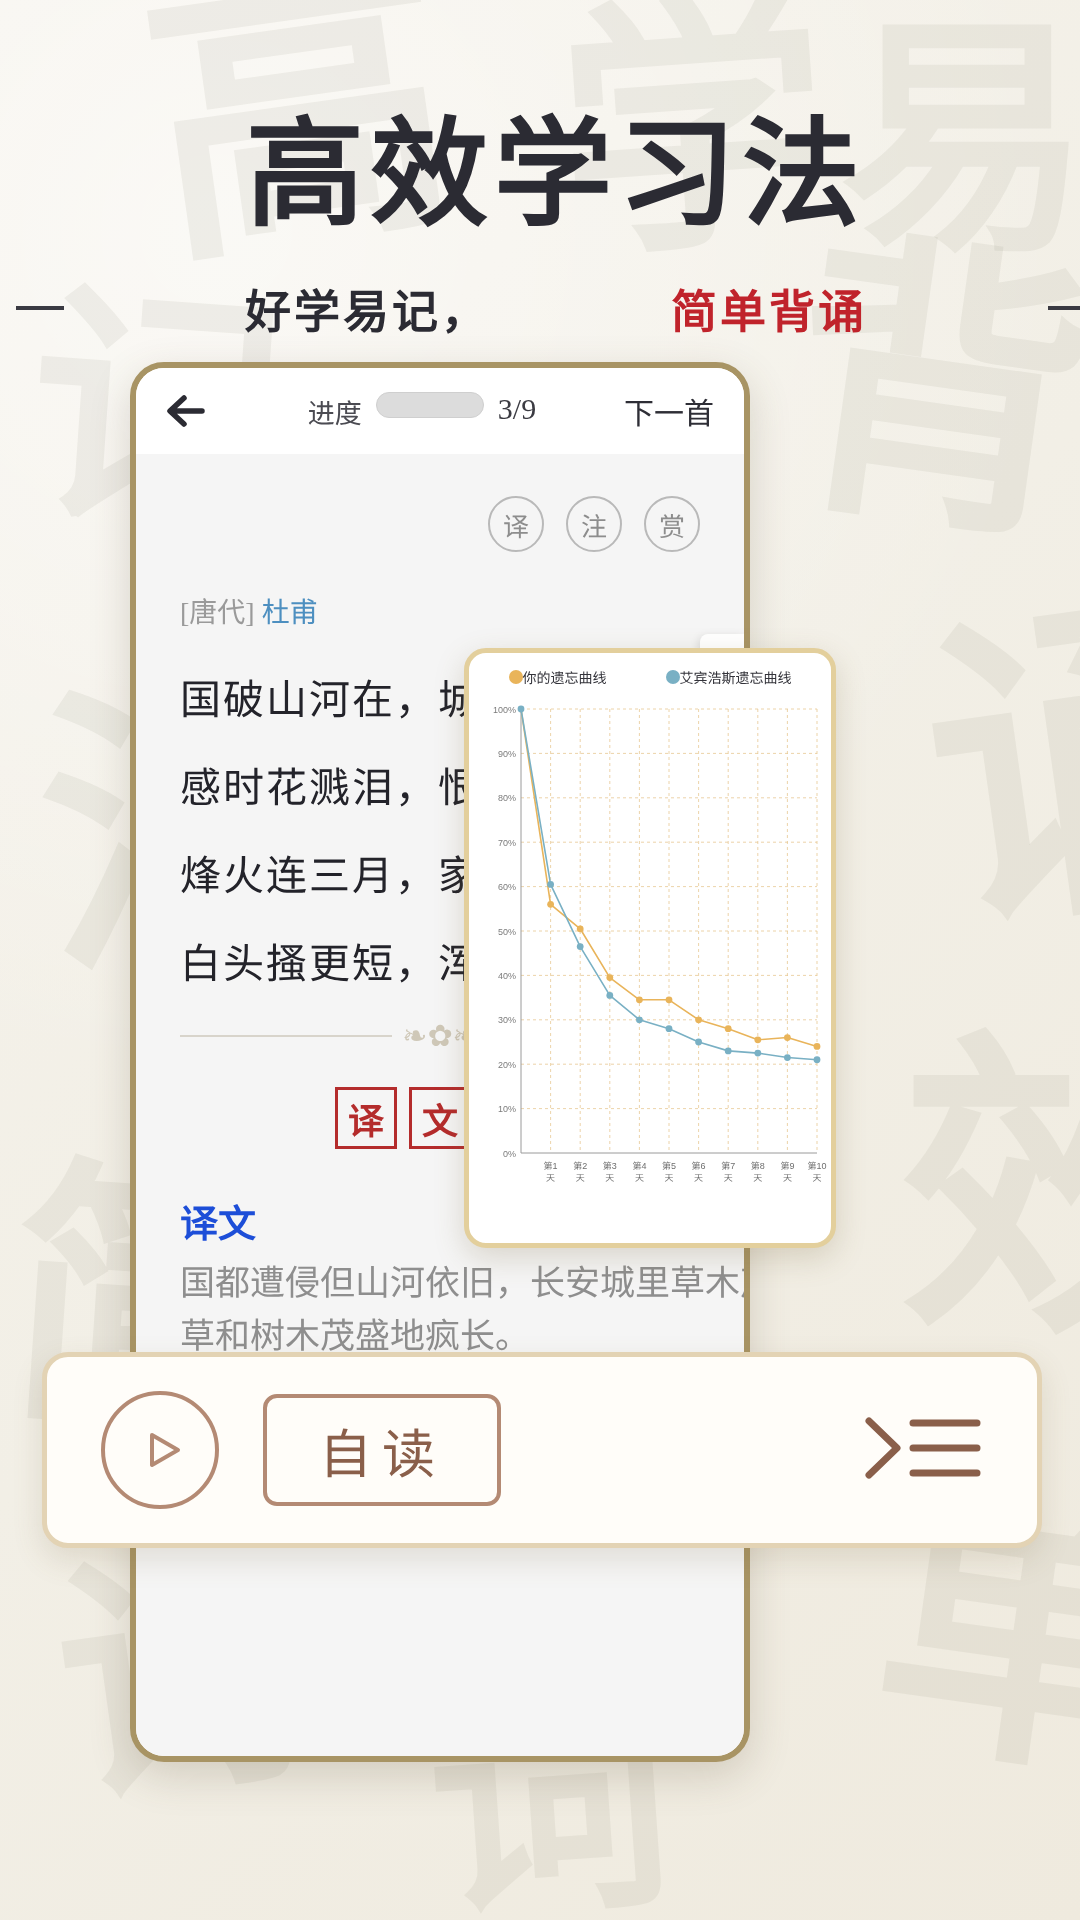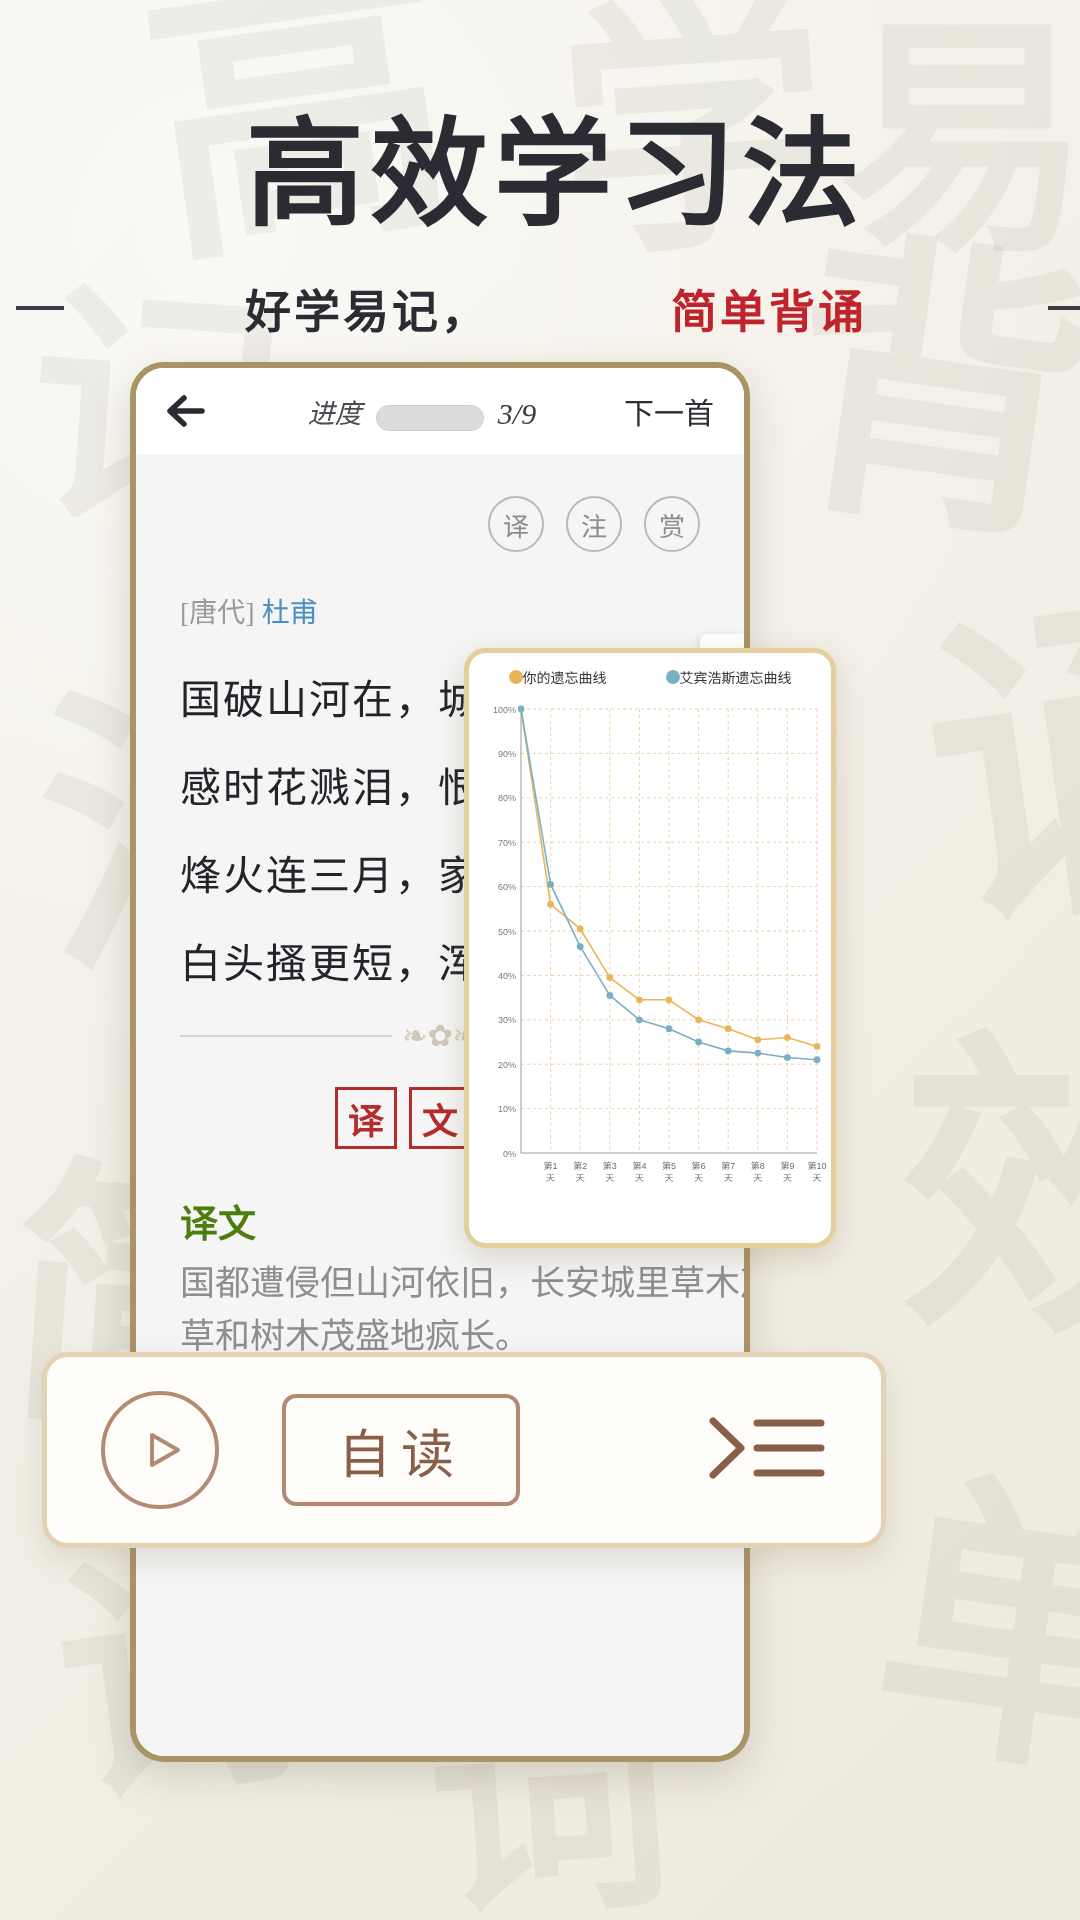--- a/index.html
+++ b/index.html
@@ -67,21 +67,21 @@
   #phone-header {
     height: 86px;
     background: #ffffff;
     display: flex; align-items: center;
     padding: 0 26px;
     gap: 14px;
   }
   #back-arrow { width: 58px; height: 54px; flex: 0 0 auto; }
   #progress-block {
     flex: 1 1 auto;
-    display: flex; align-items: flex-end; justify-content: center; gap: 14px; font-style: italic;
+    display: flex; align-items: flex-start; justify-content: center; gap: 14px;
   }
   #progress-label {
     font-family: "Liberation Serif", "DejaVu Serif", serif;
     font-size: 27px; color: #4b4b52;
   }
   #progress-track {
     width: 108px; height: 26px; border-radius: 13px;
     background: #dcdcdc; overflow: hidden;
     border: 1px solid #cfcfcf;
   }
@@ -147,21 +147,21 @@
   .chip {
     width: 62px; height: 62px;
     border: 3px solid #b42c2c;
     display: flex; align-items: center; justify-content: center;
     font-family: "Liberation Serif", "DejaVu Serif", serif;
     font-size: 36px; color: #b42c2c; font-weight: 700;
   }
 
   #trans-heading {
     font-family: "Liberation Serif", "DejaVu Serif", serif;
-    font-size: 38px; font-weight: 700; color: #4d7c0f;
+    font-size: 38px; font-weight: 700; color: #1d4ed8;
     margin-bottom: 10px;
   }
   .trans-line {
     font-family: "Liberation Serif", "DejaVu Serif", serif;
     font-size: 35px; color: #8e8e8e; line-height: 1.5;
     white-space: nowrap;
   }
   .trans-line.dark { color: #3a3a42; }
 
   
@@ -198,27 +198,27 @@
   .legend-text {
     font-family: "Liberation Serif", "DejaVu Serif", serif;
     font-size: 14px; color: #33333a; white-space: nowrap;
   }
   #chart-svg-wrap { width: 100%; height: 520px; }
 
   
   #control-bar {
     position: absolute;
     left: 42px; top: 1352px;
-    width: 844px; height: 196px;
+    width: 1000px; height: 196px;
     background: #fffdf9;
     border: 5px solid #e3d3b4;
     border-radius: 26px;
     display: flex; align-items: center;
     padding: 0 54px;
-    gap: 63px;
+    gap: 44px;
     box-shadow: 0 12px 30px rgba(120,100,60,.16);
     z-index: 40;
   }
   #play-btn {
     width: 118px; height: 118px; border-radius: 50%;
     border: 4px solid #b48a74;
     display: flex; align-items: center; justify-content: center;
     flex: 0 0 auto;
   }
   .pill-btn {

